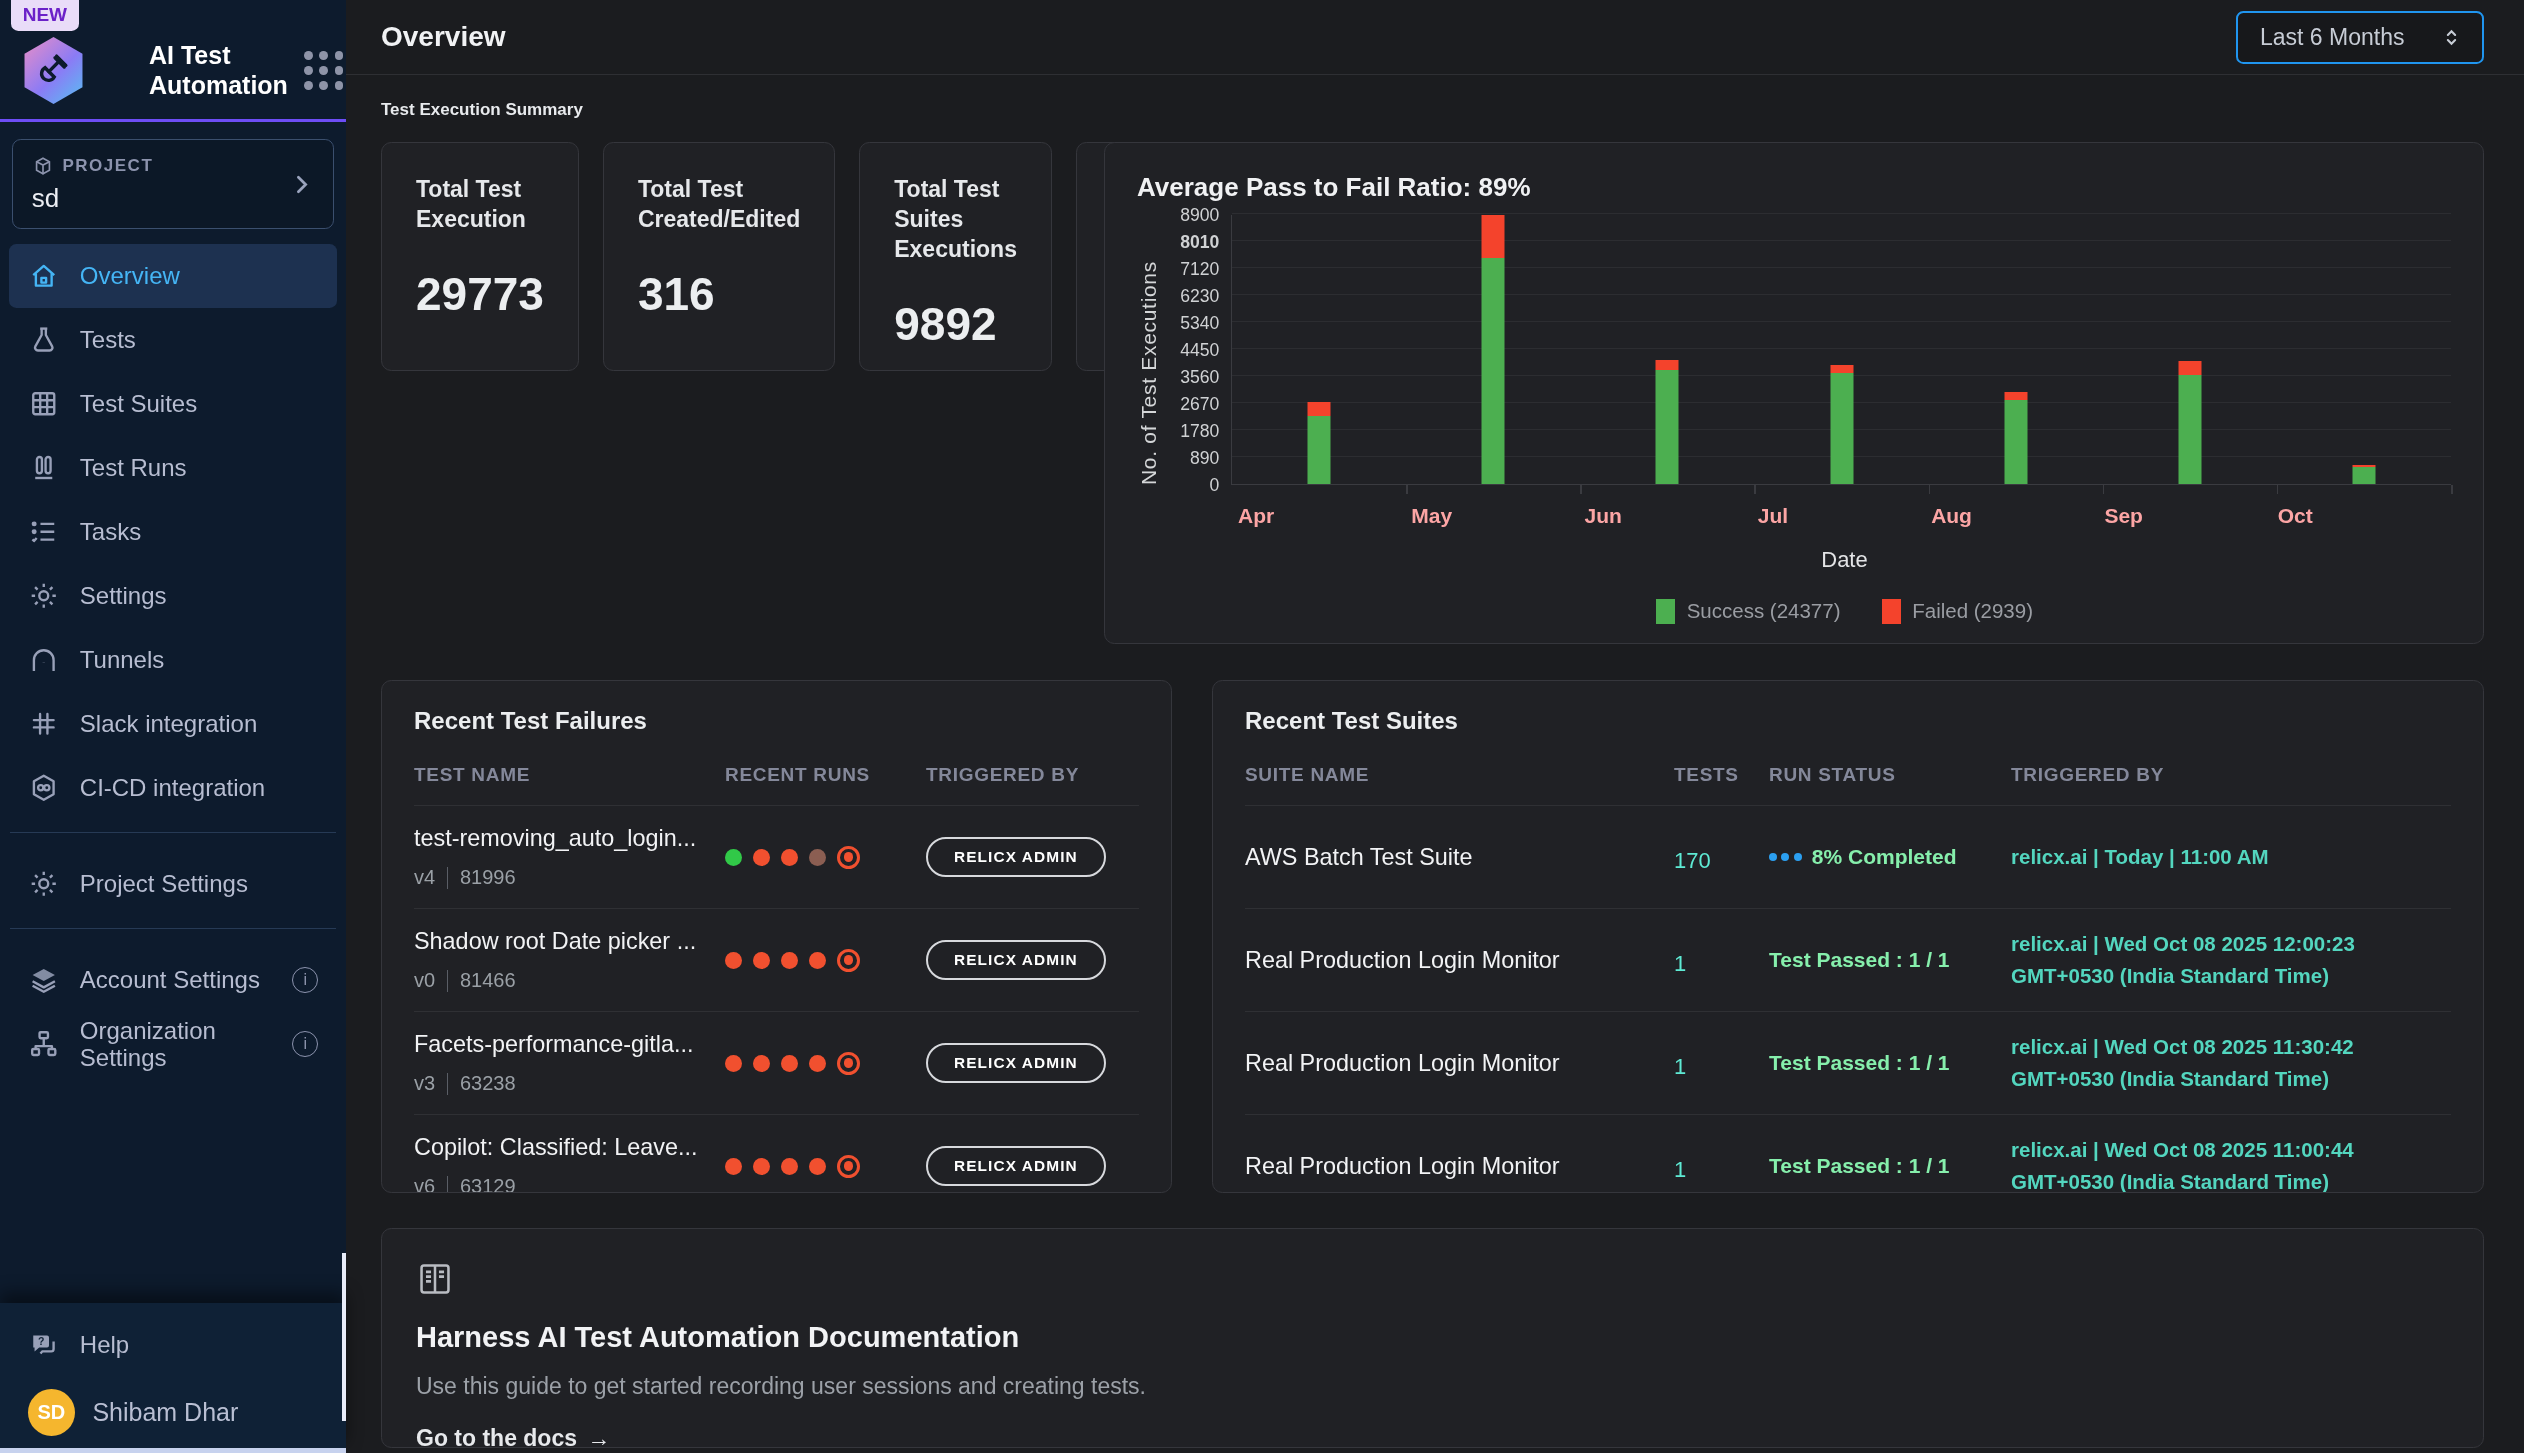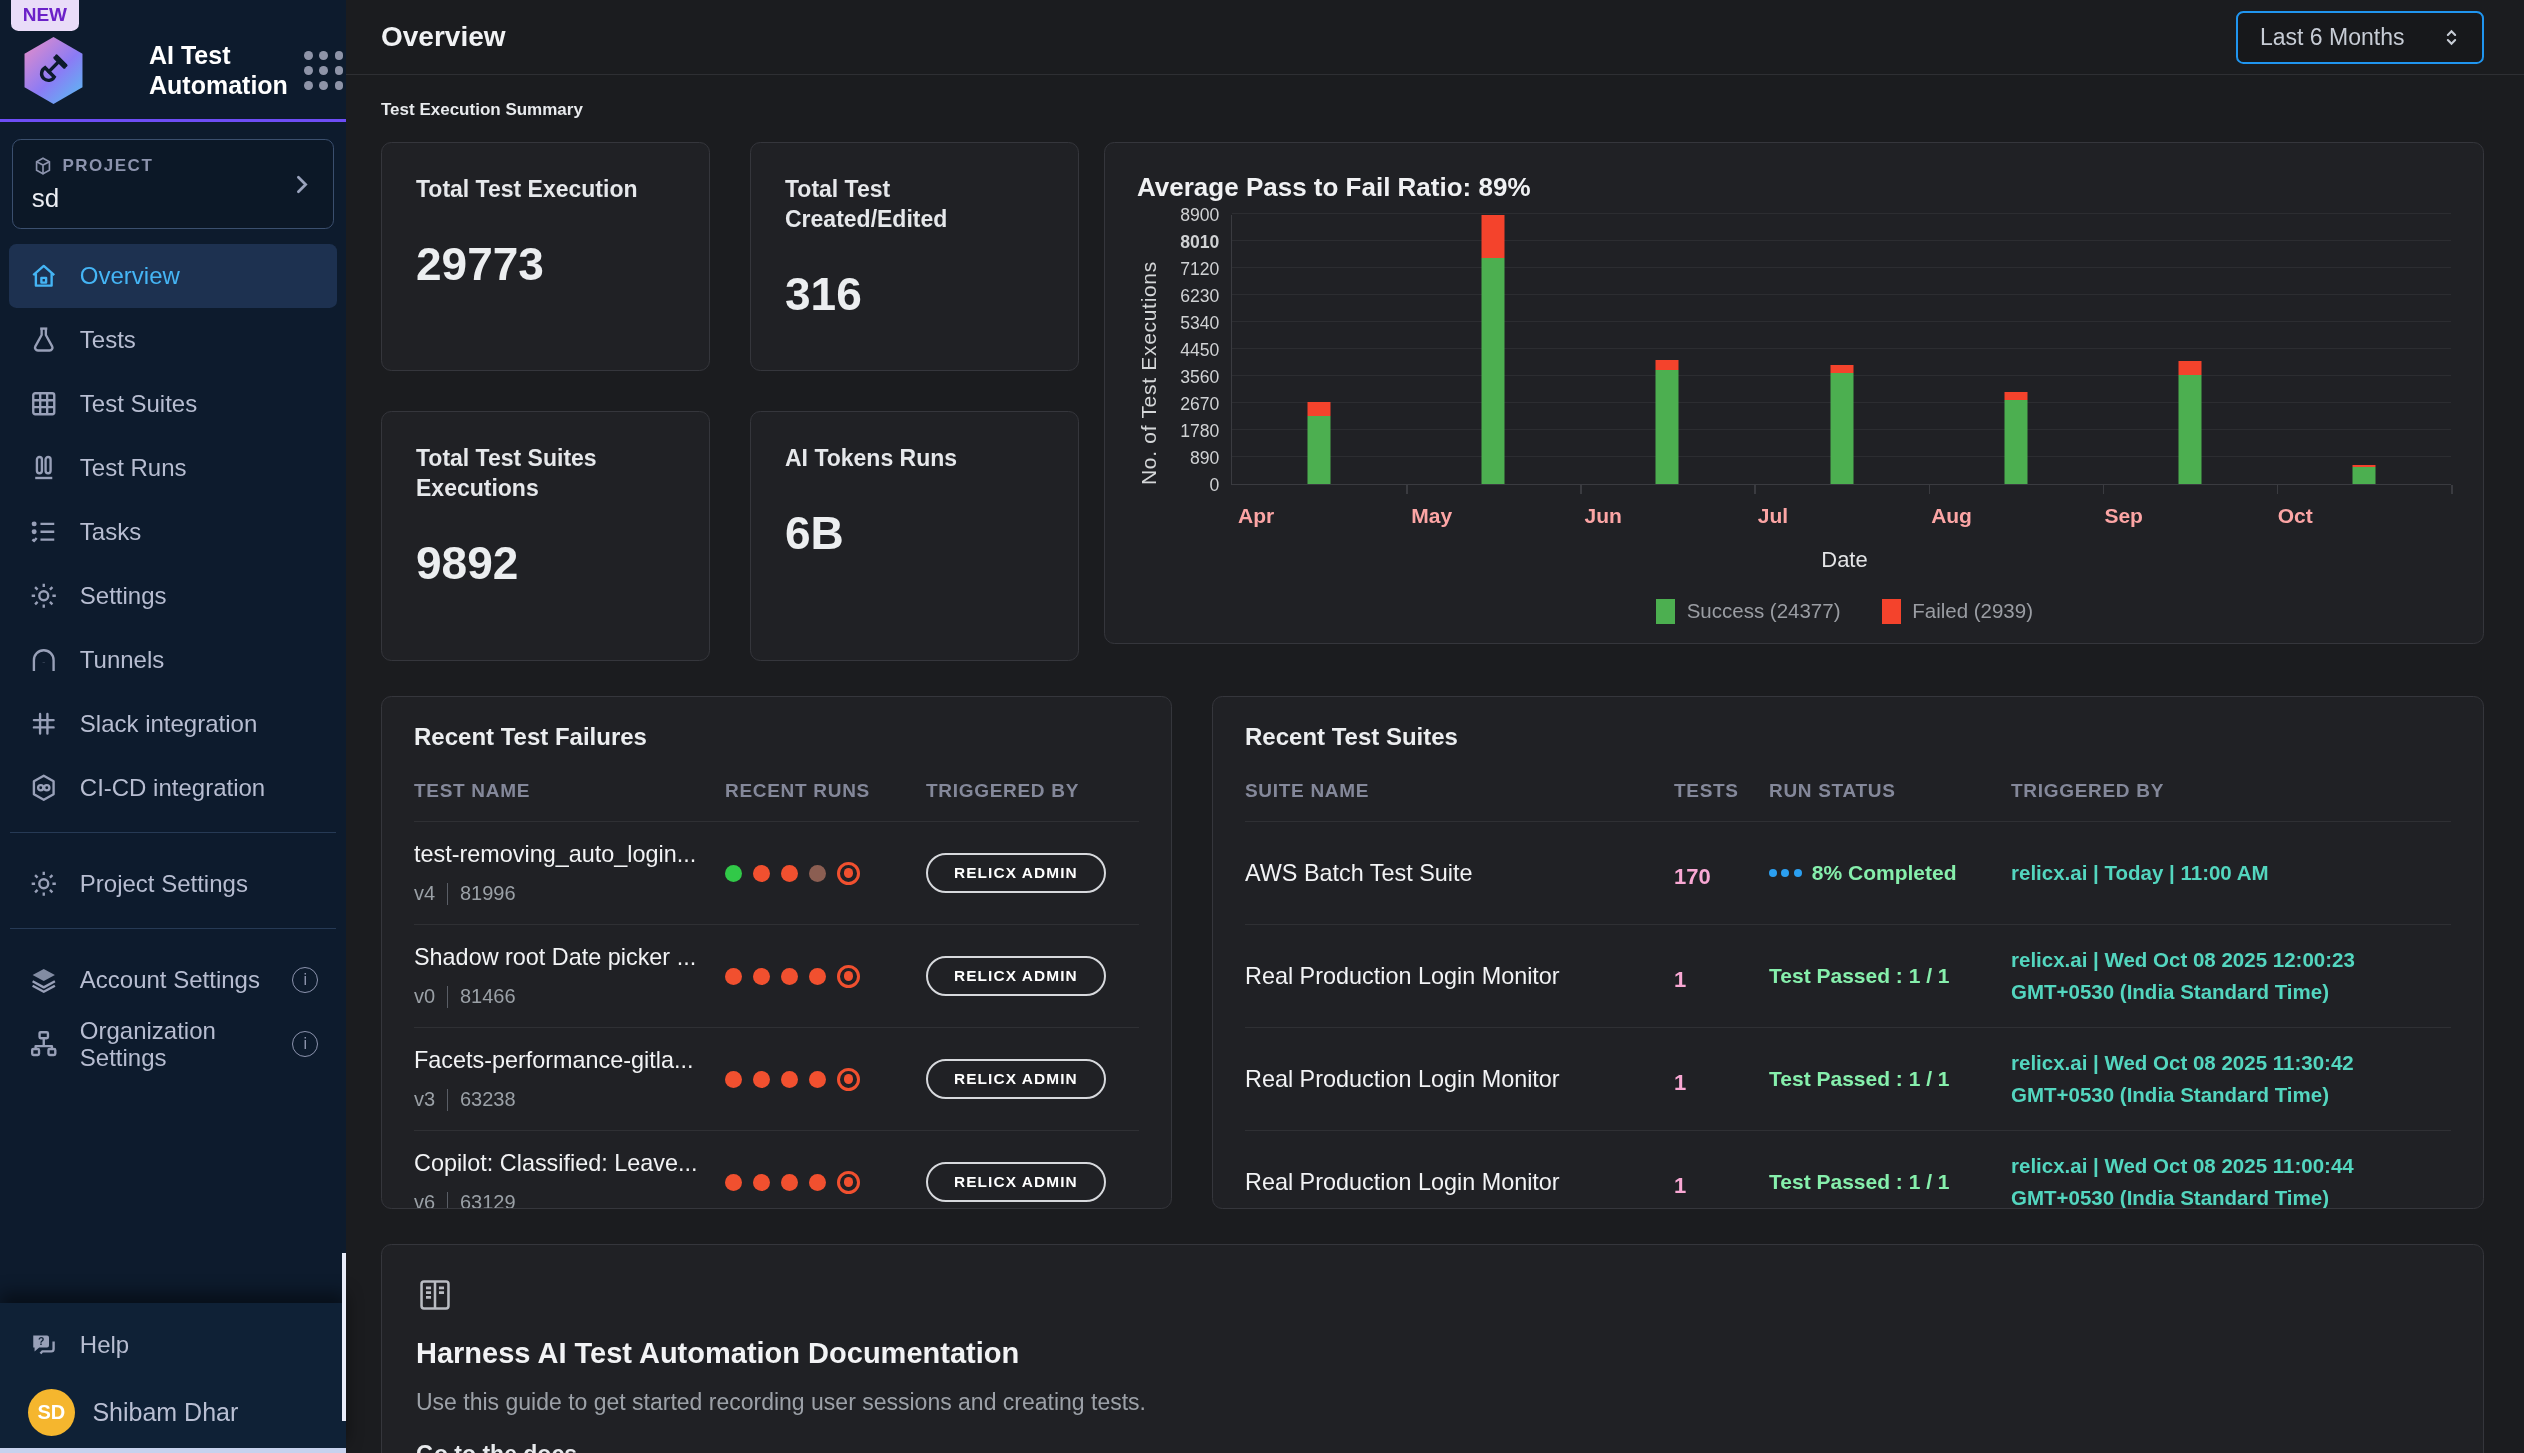--- a/index.html
+++ b/index.html
@@ -62,21 +62,21 @@
     border-radius:7.3px; background:#17181b; color:#c7ccd5; font-size:23px;
     display:flex; align-items:center; padding:0 17.6px 0 22px; cursor:pointer; }
   .range-select svg { margin-left:auto; width:25px; height:25px; color:#c7ccd5; }
 
   .content { padding:25px 41px 0 35px; }
   .section-title { color:#e8eaed; font-size:17px; font-weight:600; margin-bottom:22px; }
 
   .card { background:#202125; border:1.5px solid #35363c; border-radius:10.3px; }
 
   .top-grid { display:grid; grid-template-columns:698px 1fr; gap:25px; }
-  .metrics-grid { display:grid; grid-template-columns:1fr 1fr; grid-template-rows:229px 250px; gap:40px; }
+  .metrics-grid { display:grid; grid-template-columns:1fr 1fr 1fr 1fr; grid-template-rows:229px 250px; gap:24px; }
   .metric-card { padding:32px 34px; }
   .metric-label { color:#e6e8eb; font-size:23px; font-weight:600; line-height:1.3; }
   .metric-value { color:#eceef0; font-size:46px; font-weight:600; margin-top:32px; }
 
   
   .chart-card { height:502px; padding:29px 32px 0; }
   .chart-title { color:#f0f1f3; font-size:26px; font-weight:bold; }
   .chart-zone { display:flex; margin-top:11.7px; }
   .y-axis-label { writing-mode:vertical-rl; transform:rotate(180deg); color:#d4d6d8;
     font-size:21px; letter-spacing:0.7px; height:270px; display:flex; align-items:center; }
@@ -117,21 +117,21 @@
   .test-meta .pipe { width:1.5px; height:22px; background:#5a5e66; }
   .runs-dots { display:flex; align-items:center; gap:11px; }
   .run-dot { width:17px; height:17px; border-radius:50%; }
   .run-target { width:23px; height:23px; border-radius:50%; border:3.7px solid #f1502f;
     display:flex; align-items:center; justify-content:center; }
   .run-target i { width:9.5px; height:9.5px; border-radius:50%; background:#f1502f; }
   .pill-btn { display:inline-flex; align-items:center; justify-content:center; height:40px;
     padding:0 26px; border:2.2px solid #d7d9dd; border-radius:20.5px; color:#fff; font-size:15.4px;
     font-weight:bold; letter-spacing:1.1px; background:transparent; cursor:pointer; }
   .suite-name { color:#f2f3f5; font-size:23.4px; }
-  .suite-tests { color:#f9a8d4; font-size:22px; font-weight:700;margin-top:8px; }
+  .suite-tests { color:#5eead4; font-size:22px; font-weight:400;margin-top:8px; }
   .suite-status { color:#86efac; font-size:21px; font-weight:600; display:flex; align-items:center; gap:10px; }
   .loading-dots { display:flex; gap:4.4px; }
   .loading-dots i { width:8px; height:8px; border-radius:50%; background:#2b9ff0; }
   .triggered-link { color:#53d6bf; font-size:20.5px; font-weight:bold; line-height:1.55;
     padding-right:22px; cursor:pointer; }
 
   
   .docs-card { margin-top:35px; padding:31px 34px; height:220px; }
   .docs-icon { width:38px; height:38px; color:#b9bcc2; }
   .docs-heading { color:#f2f3f5; font-size:29px; font-weight:bold; margin-top:20.5px; }

